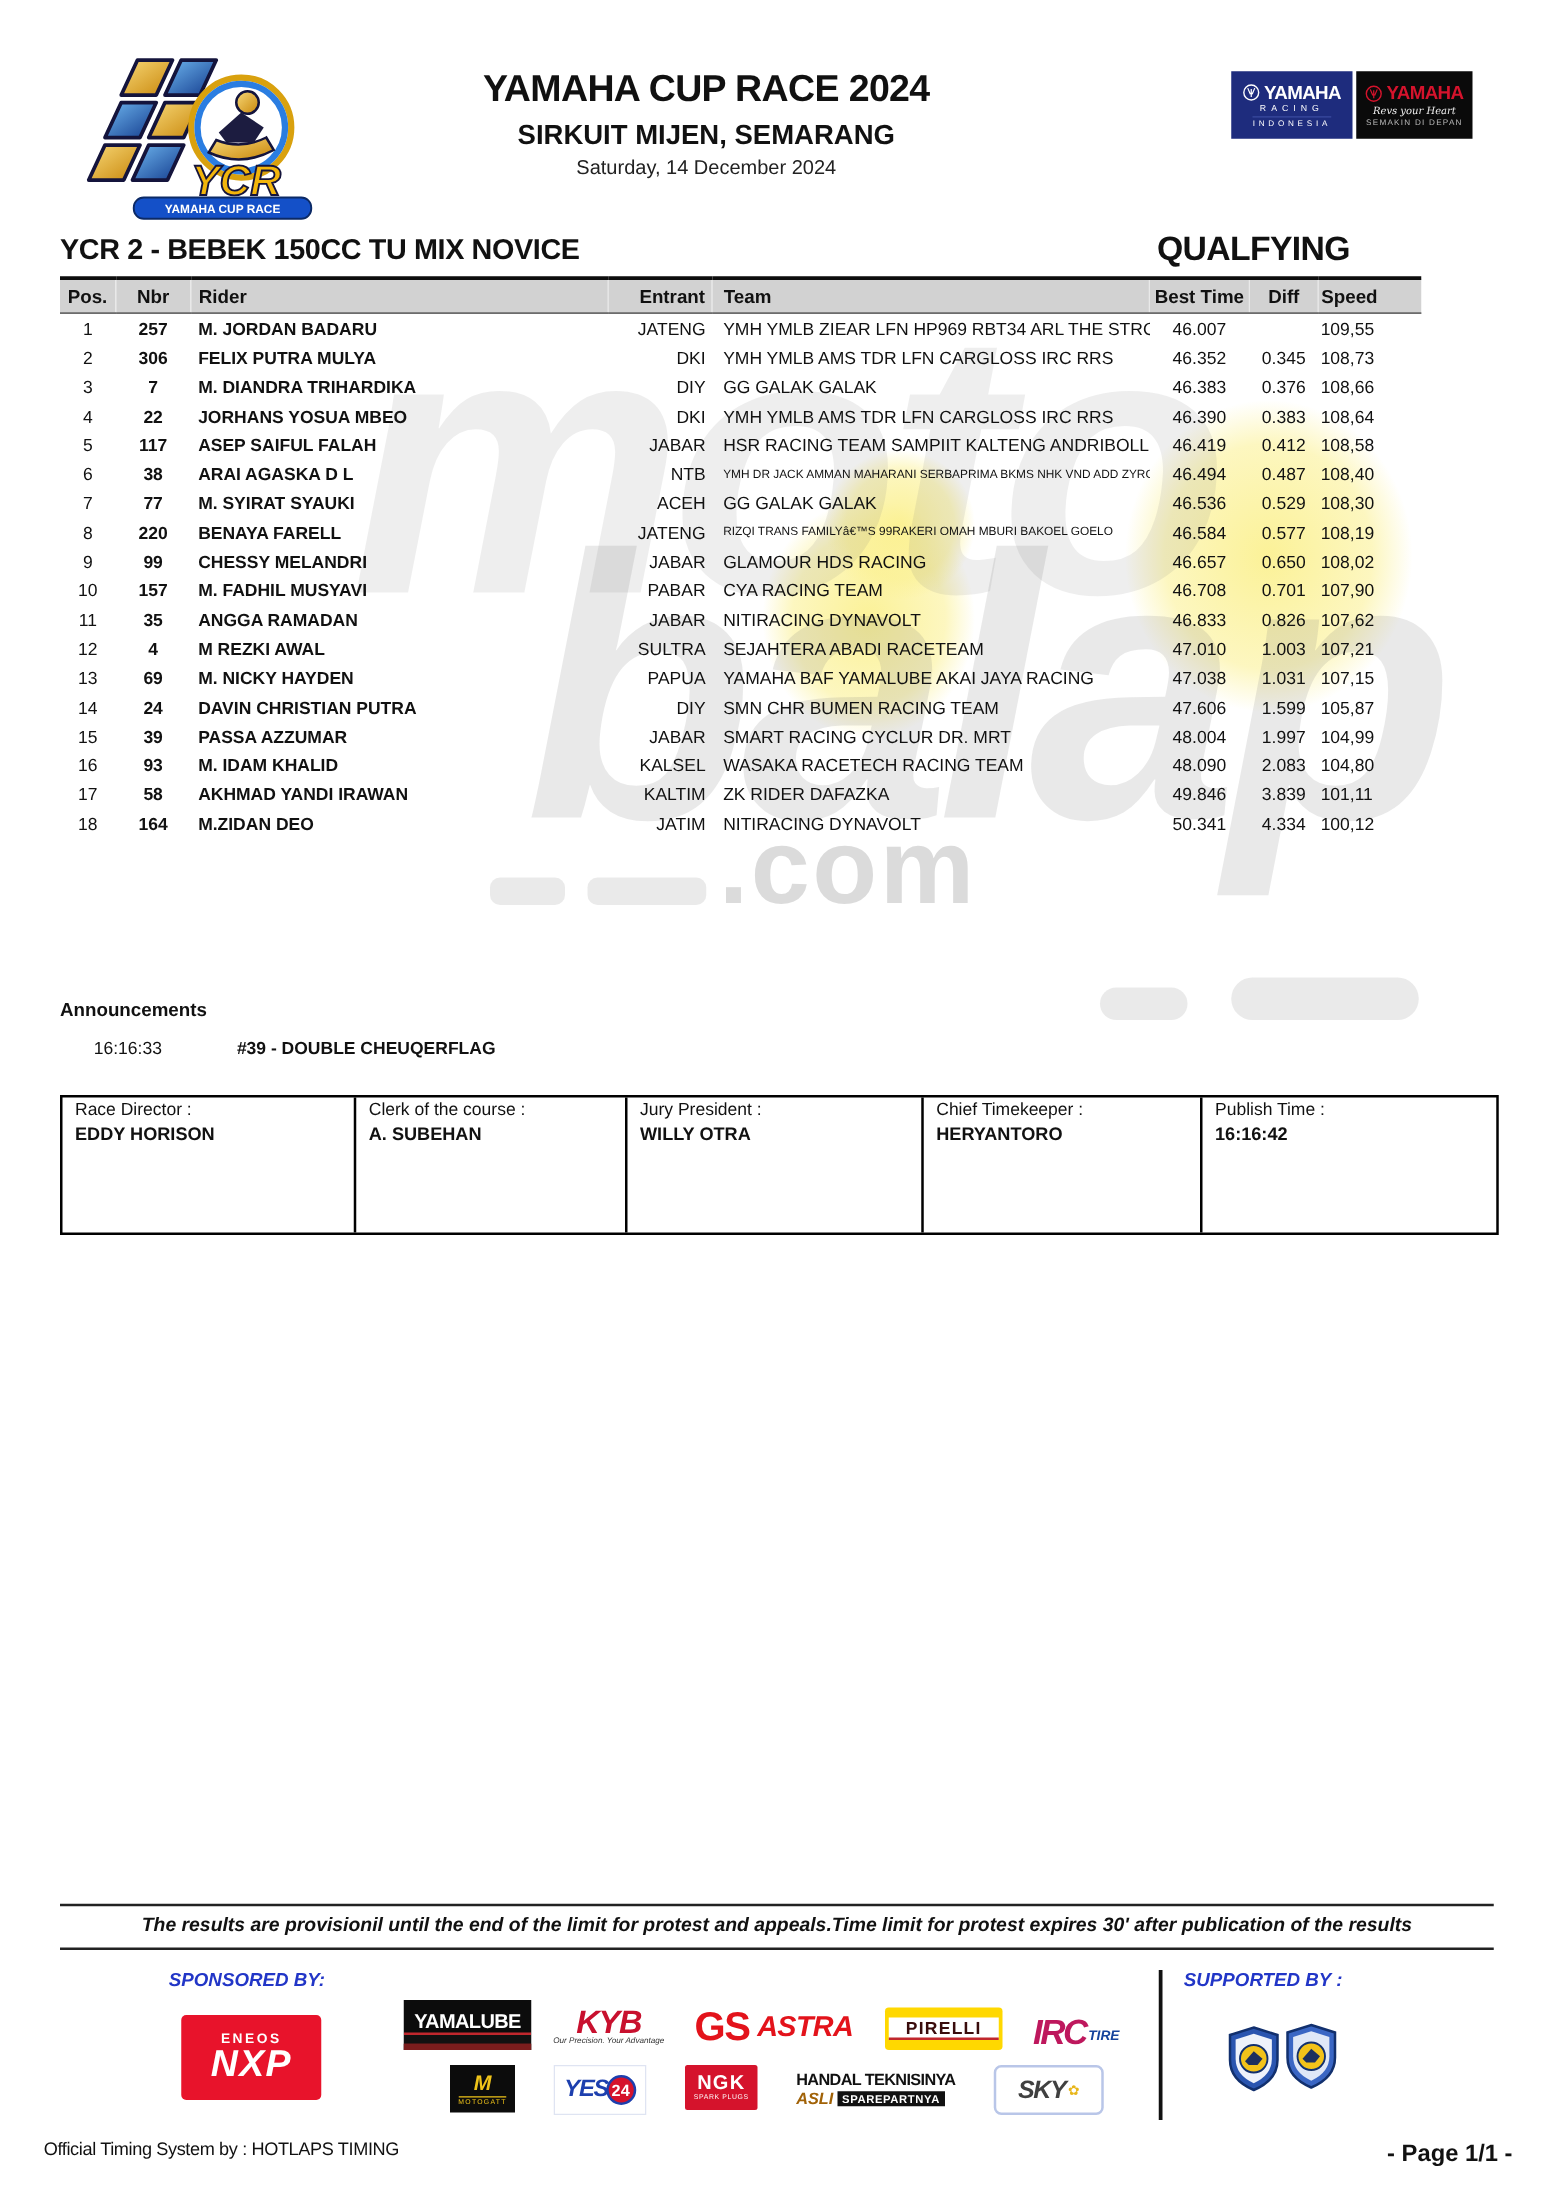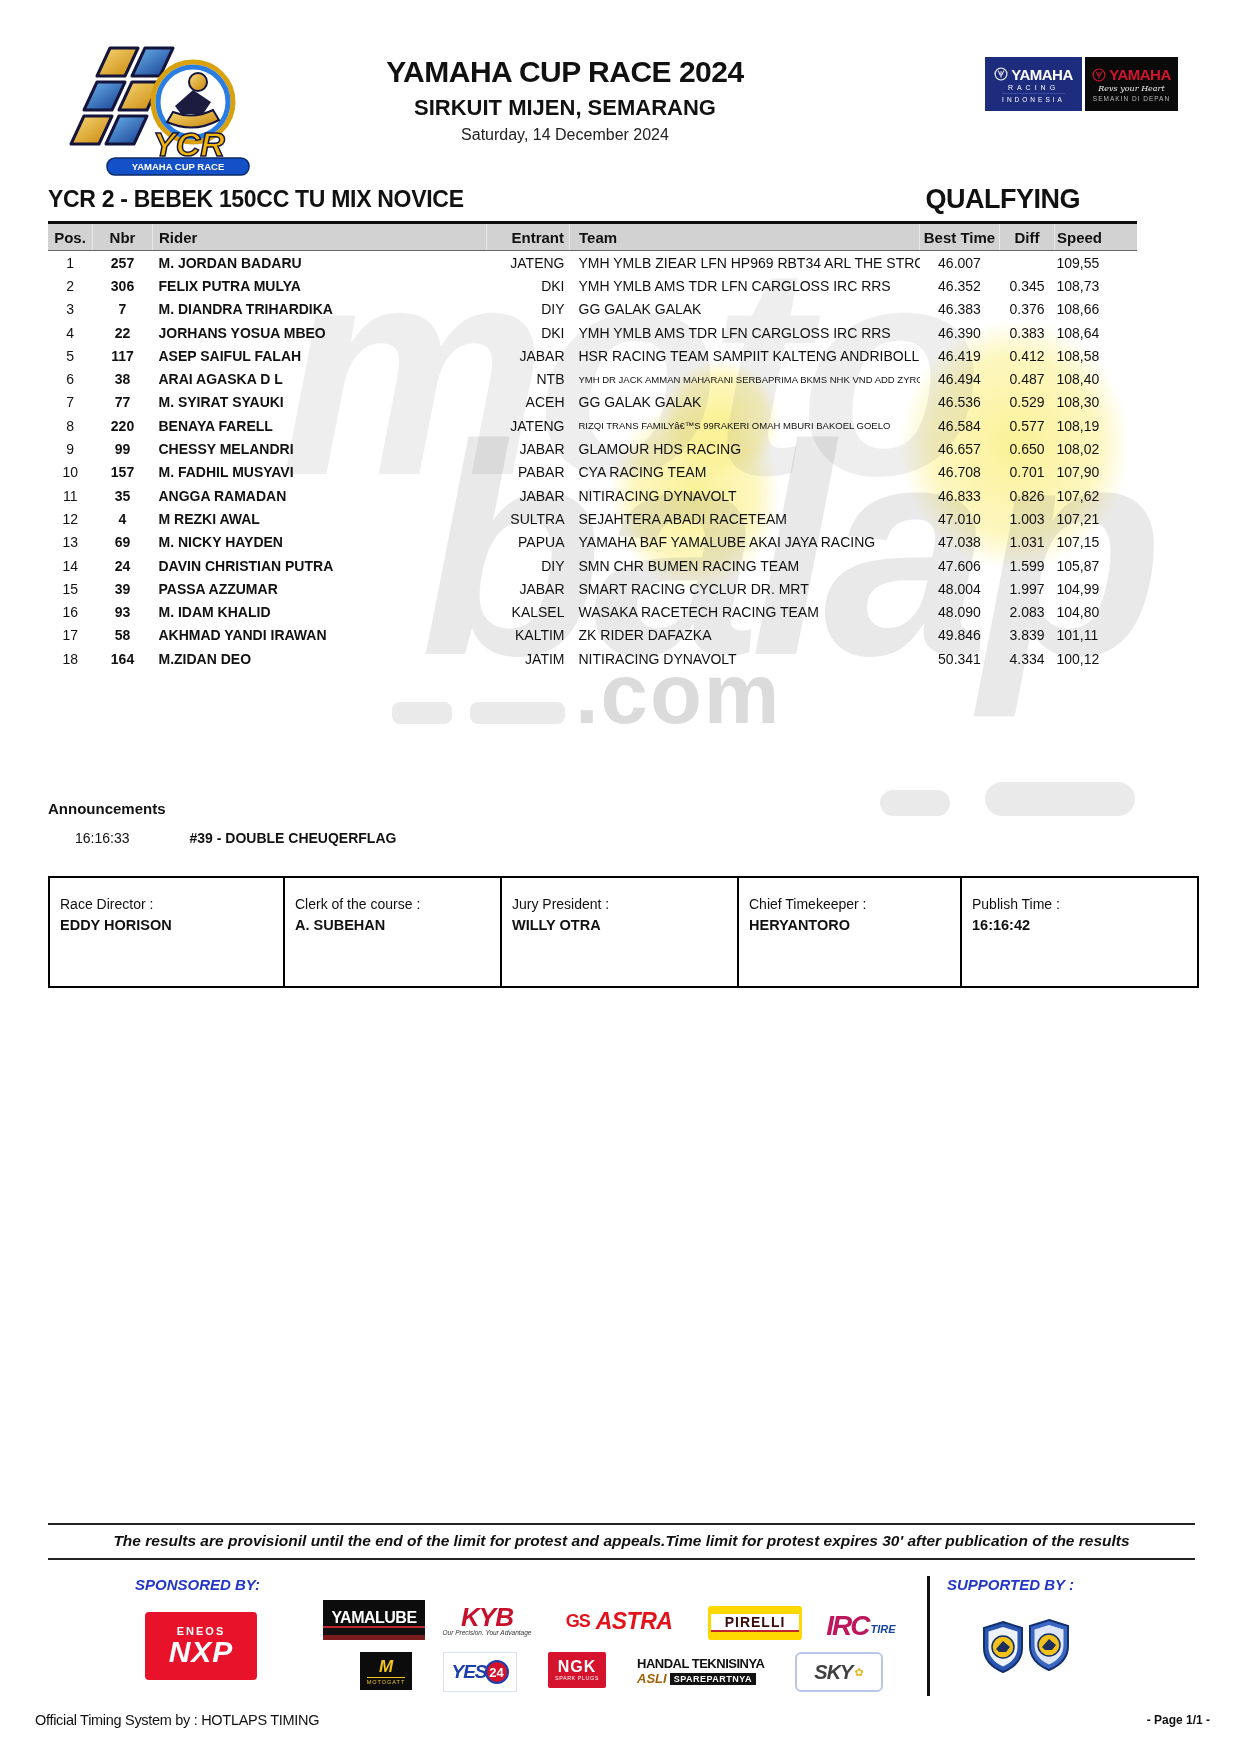--- a/index.html
+++ b/index.html
@@ -57,21 +57,21 @@
   tr.small-team td.col-team{font-size:9.5px;}
   table.results td.col-entrant,table.results td.col-team{font-stretch:condensed;}
 
   
   .ann-title{position:absolute;left:48px;top:800px;font-size:15px;font-weight:bold;}
   .ann-item{position:absolute;left:75px;top:830px;font-size:14px;display:flex;gap:60px;}
   .ann-text{font-weight:bold;}
 
   
   .officials{position:absolute;left:48px;top:876px;width:1147px;height:108px;display:flex;border:2px solid #000;}
-  .off-cell{border-right:2px solid #000;padding:18px 10px;box-sizing:border-box;}
+  .off-cell{border-right:2px solid #000;padding:1px 10px;box-sizing:border-box;}
   .off-cell:last-child{border-right:none;}
   .off-label{font-size:14px;color:#111;}
   .off-name{font-size:14.5px;font-weight:bold;margin-top:5px;}
   .w0{width:235px;}.w1{width:217px;}.w2{width:237px;}.w3{width:223px;}.w4{width:235px;}
 
   
   .disclaimer{position:absolute;left:48px;top:1523px;width:1147px;border-top:2px solid #222;border-bottom:2px solid #222;
      padding:7px 0 8px;text-align:center;font-size:15.5px;font-weight:bold;font-style:italic;}
 
   
@@ -83,21 +83,21 @@
   .logo{position:absolute;display:flex;align-items:center;justify-content:center;box-sizing:border-box;}
   .lg-eneos{left:145px;top:1612px;width:112px;height:68px;background:#e8132b;border-radius:4px;flex-direction:column;color:#fff;}
   .lg-eneos .l1{font-size:11px;font-weight:bold;letter-spacing:2px;}
   .lg-eneos .l2{font-size:30px;font-weight:bold;font-style:italic;letter-spacing:1px;line-height:1;}
   .lg-yamalube{left:323px;top:1600px;width:102px;height:40px;background:#0c0c0c;color:#fff;
      font-size:16px;font-weight:bold;letter-spacing:-.5px;border-bottom:5px solid #7a1d1d;box-shadow:inset 0 -7px 0 #111,inset 0 -9px 0 #c0272d;}
   .lg-kyb{left:437px;top:1602px;width:100px;height:38px;flex-direction:column;}
   .lg-kyb .k{font-size:26px;line-height:.9;font-weight:bold;font-style:italic;color:#c8102e;letter-spacing:-1px;}
   .lg-kyb .tag{font-size:6.5px;font-style:italic;color:#333;}
   .lg-gsastra{left:543px;top:1606px;width:152px;height:30px;gap:6px;}
-  .lg-gsastra .gs{font-size:18px;font-weight:bold;color:#e3131b;letter-spacing:-1px;}
+  .lg-gsastra .gs{font-size:32px;font-weight:bold;color:#e3131b;letter-spacing:-1px;}
   .lg-gsastra .astra{font-size:23px;font-weight:bold;font-style:italic;color:#e3131b;letter-spacing:-.5px;}
   .lg-pirelli{left:708px;top:1606px;width:94px;height:34px;background:#ffd800;border-radius:3px;flex-direction:column;padding:3px;}
   .lg-pirelli .inner{background:#fff;width:100%;text-align:center;font-size:14px;font-weight:bold;color:#3a0c0c;
      border-bottom:2px solid #c0272d;letter-spacing:1px;}
   .lg-irc{left:812px;top:1606px;width:98px;height:32px;gap:2px;align-items:flex-end;}
   .lg-irc .irc{font-size:28px;line-height:.9;font-weight:bold;font-style:italic;color:#be185d;letter-spacing:-2px;}
   .lg-irc .tire{font-size:11px;font-weight:bold;font-style:italic;color:#16449c;padding-bottom:3px;}
   .lg-motogatt{left:360px;top:1652px;width:52px;height:38px;background:#0c0c0c;flex-direction:column;color:#f0c419;}
   .lg-motogatt .m{font-size:17px;font-weight:bold;font-style:italic;line-height:1;}
   .lg-motogatt .t{font-size:5.5px;letter-spacing:1px;border-top:1px solid #f0c419;margin-top:2px;padding-top:1px;}
@@ -115,21 +115,21 @@
   .lg-handal .asli{font-size:13px;font-weight:bold;color:#a16207;font-style:italic;line-height:1;}
   .lg-handal .spare{font-size:9px;font-weight:bold;color:#fff;background:#111;padding:1px 4px;letter-spacing:.5px;}
   .lg-sky{left:795px;top:1652px;width:88px;height:40px;background:#fff;border:2px solid #b9c6e8;border-radius:6px;flex-direction:column;}
   .lg-sky .s{font-size:20px;font-weight:bold;font-style:italic;color:#404040;line-height:1;letter-spacing:-1px;}
   .lg-sky .w{color:#e8b61a;font-size:11px;margin-left:2px;}
 
   .badge{position:absolute;width:42px;height:54px;}
 
   
   .foot-left{position:absolute;left:35px;top:1712px;font-size:14.5px;letter-spacing:-.3px;}
-  .foot-right{position:absolute;left:935px;top:1713px;width:275px;text-align:right;font-size:12px;font-weight:bold;}
+  .foot-right{position:absolute;left:935px;top:1713px;width:275px;text-align:right;font-size:19px;font-weight:bold;}
 </style>
 </head>
 <body>
 
 <div class="page">
 
   <div class="wm" style="left:0;top:0;width:1241px;height:1755px;">
     <div class="wm-yellow" style="left:900px;top:320px;width:230px;height:250px;"></div>
     <div class="wm-yellow" style="left:610px;top:400px;width:170px;height:190px;"></div>
     <div class="wm-yellow" style="left:660px;top:360px;width:120px;height:120px;"></div>

